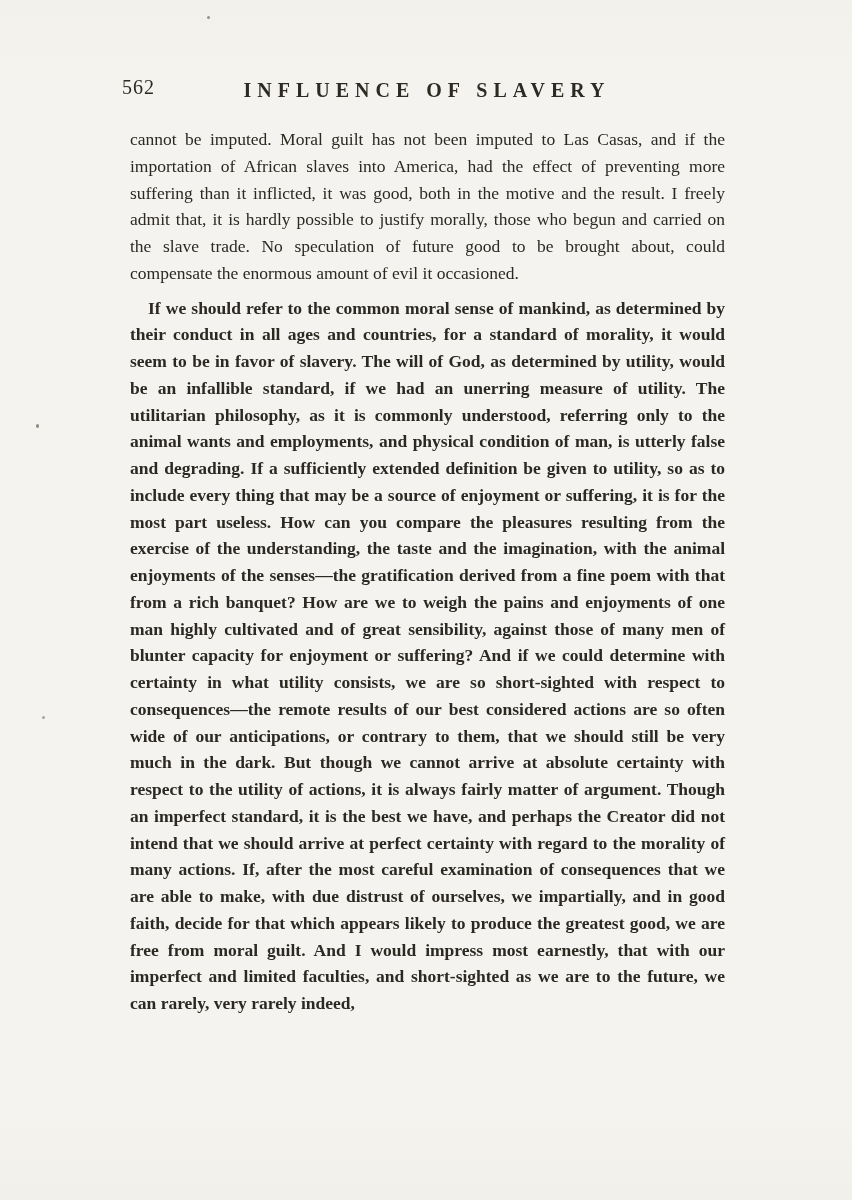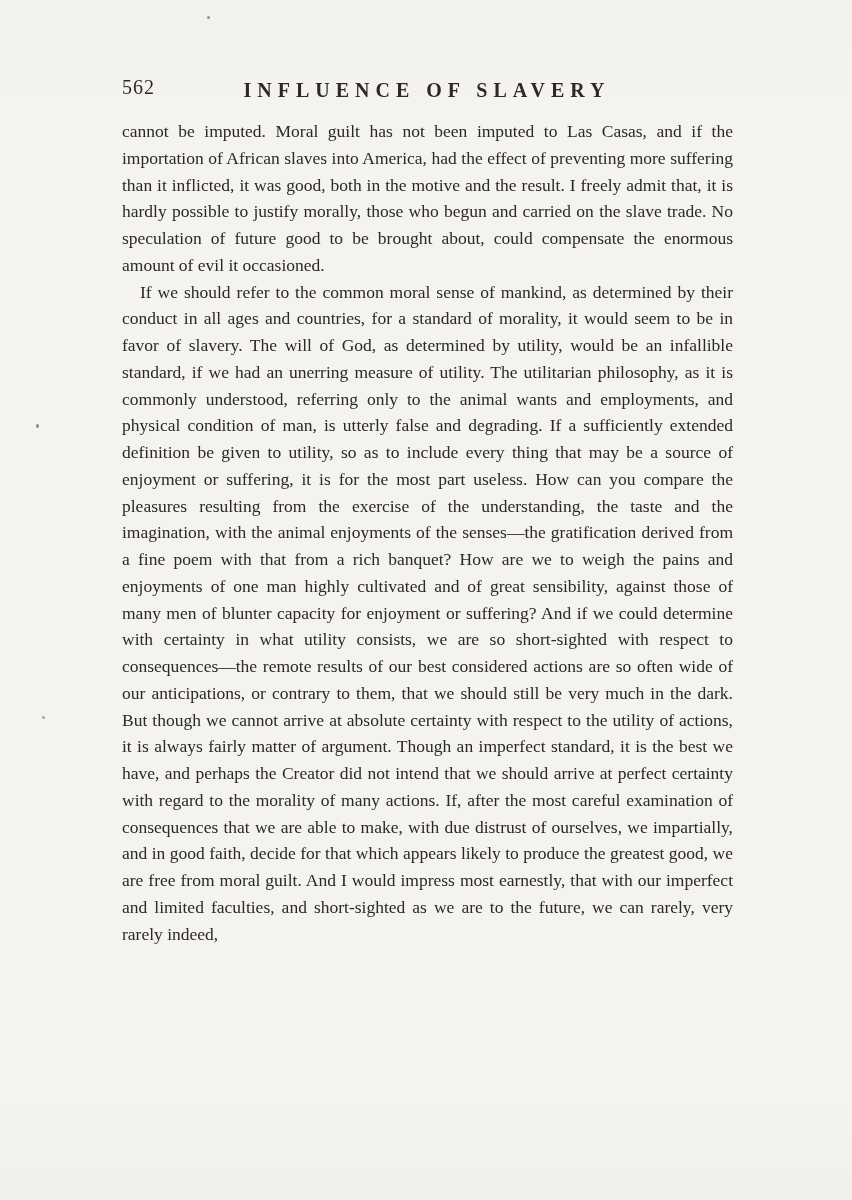--- a/index.html
+++ b/index.html
@@ -54,25 +54,26 @@
     position: absolute;
     top: 118px;
     left: 122px;
     width: 611px;
     font-size: 17.5px;
     line-height: 26.75px;
     text-align: justify;
     color: #2b2922;
   }
   .para {
-    margin: 0;
+    margin: 8px;
     padding: 0;
   }
   .para.indent {
     text-indent: 18px;
+    font-weight: bold;
   }
   
   .edge-line {
     position: absolute;
     top: 58px;
     right: 4px;
     width: 2px;
     height: 1142px;
     background: #1d1c19;
     opacity: 0.85;

